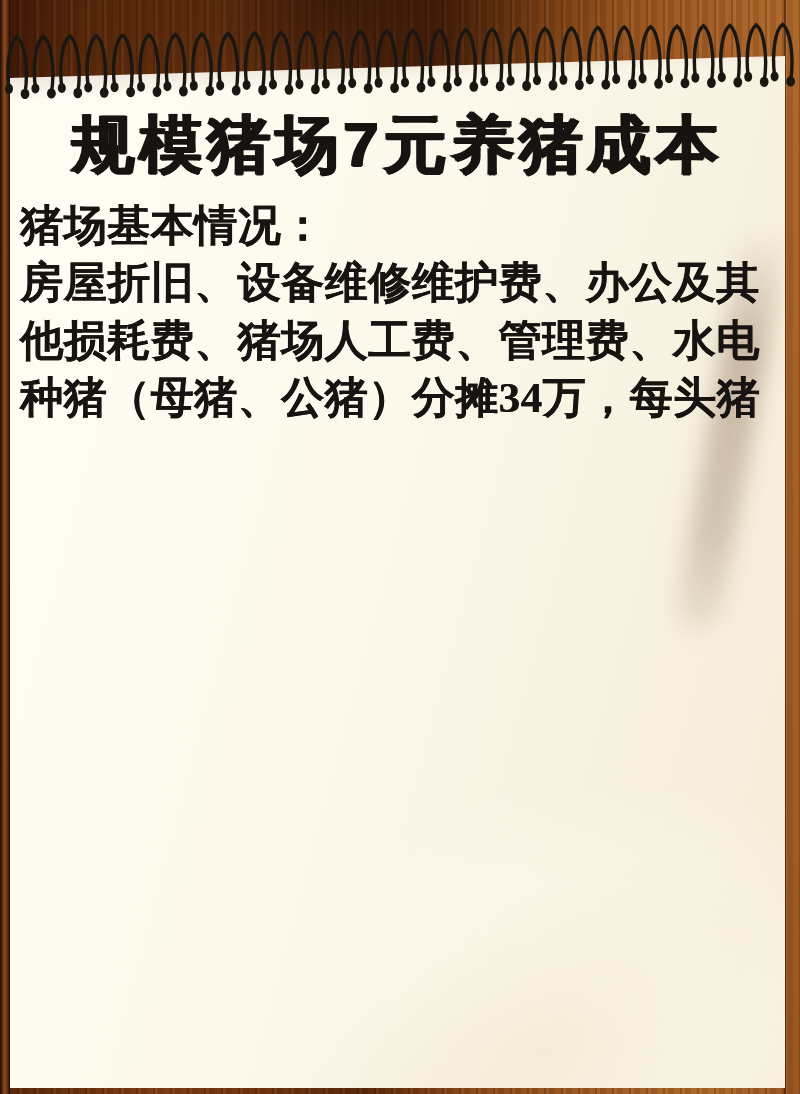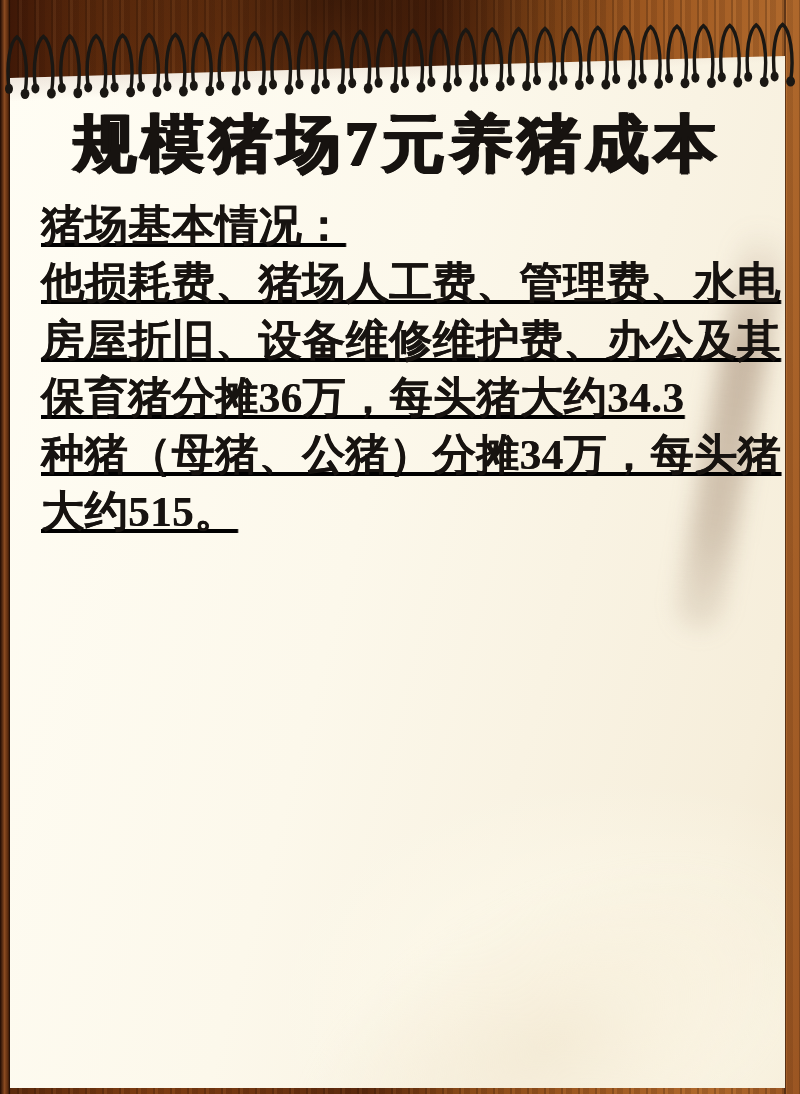--- a/index.html
+++ b/index.html
@@ -35,49 +35,47 @@
     transform:rotate(10deg);filter:blur(11px);border-radius:24px;}
   .bottom-sheen{position:absolute;left:260px;top:840px;width:560px;height:300px;
     background:radial-gradient(closest-side, rgba(236,222,196,.5), rgba(236,222,196,0));
     transform:rotate(-28deg);filter:blur(8px);}
 
   
   .spiral{position:absolute;left:0;top:16px;width:800px;height:90px;}
 
   
   .title{position:absolute;left:0;right:0;top:48px;text-align:center;
-    font-family:Liberation Serif, serif;font-weight:900;
+    font-family:Liberation Sans, sans-serif;font-weight:900;
     font-size:63px;line-height:84px;letter-spacing:5px;color:var(--ink,#171310);
     text-shadow:1.4px 0 0 var(--ink,#171310), -1.4px 0 0 var(--ink,#171310), 0 1px 0 var(--ink,#171310);}
-  .note-body{position:absolute;left:31px;right:12px;top:143px;text-decoration:underline;}
+  .note-body{position:absolute;left:10px;right:12px;top:143px;}
   .note-line{font-size:43px;line-height:57.3px;font-weight:bold;
     color:var(--ink,#171310);letter-spacing:.5px;white-space:nowrap;
     text-shadow:.6px 0 0 var(--ink,#171310);}
 </style>
 </head>
 <body style="--ink: #171310; --paper: #fcf8eb; --wood-dark: #3a1506; --wood-light: #b0692c;">
 
 <div class="wood"></div>
 <div class="left-plank"></div>
 <div class="right-seam"></div>
 
 <div class="paper">
   <div class="paper-top-shade"></div>
   <div class="pen-shadow"></div>
   <div class="bottom-sheen"></div>
 
   <div class="title">规模猪场7元养猪成本</div>
 
   <div class="note-body">
     <div class="note-line">猪场基本情况：</div>
+    <div class="note-line">房屋折旧、设备维修维护费、办公及其</div>
     <div class="note-line">他损耗费、猪场人工费、管理费、水电</div>
-    <div class="note-line">房屋折旧、设备维修维护费、办公及其</div>
-    <div class="note-line">保育猪分摊36万，每头猪大约34.3</div>
     <div class="note-line">种猪（母猪、公猪）分摊34万，每头猪</div>
-    <div class="note-line">大约515。</div>
   </div>
 </div>
 
 <svg class="spiral" id="spiral" viewBox="0 0 800 90" xmlns="http://www.w3.org/2000/svg">
     <path d="M 9 72.85375 C 6 47.853750000000005 10 25.853750000000005 17 20.853750000000005 C 24 25.853750000000005 29 50.853750000000005 25 77.85375" fill="none" stroke="#1a1713" stroke-width="3.4" stroke-linecap="round"></path>
     <ellipse cx="9" cy="72.85375" rx="4" ry="5" fill="#1a1713"></ellipse>
     <ellipse cx="25" cy="77.85375" rx="4.4" ry="5.2" fill="#1a1713"></ellipse>
     <path d="M 35.4 72.42475 C 32.4 47.42475 36.4 25.424750000000003 43.4 20.424750000000003 C 50.4 25.424750000000003 55.4 50.42475 51.4 77.42475" fill="none" stroke="#1a1713" stroke-width="3.4" stroke-linecap="round"></path>
     <ellipse cx="35.4" cy="72.42475" rx="4" ry="5" fill="#1a1713"></ellipse>
     <ellipse cx="51.4" cy="77.42475" rx="4.4" ry="5.2" fill="#1a1713"></ellipse>

